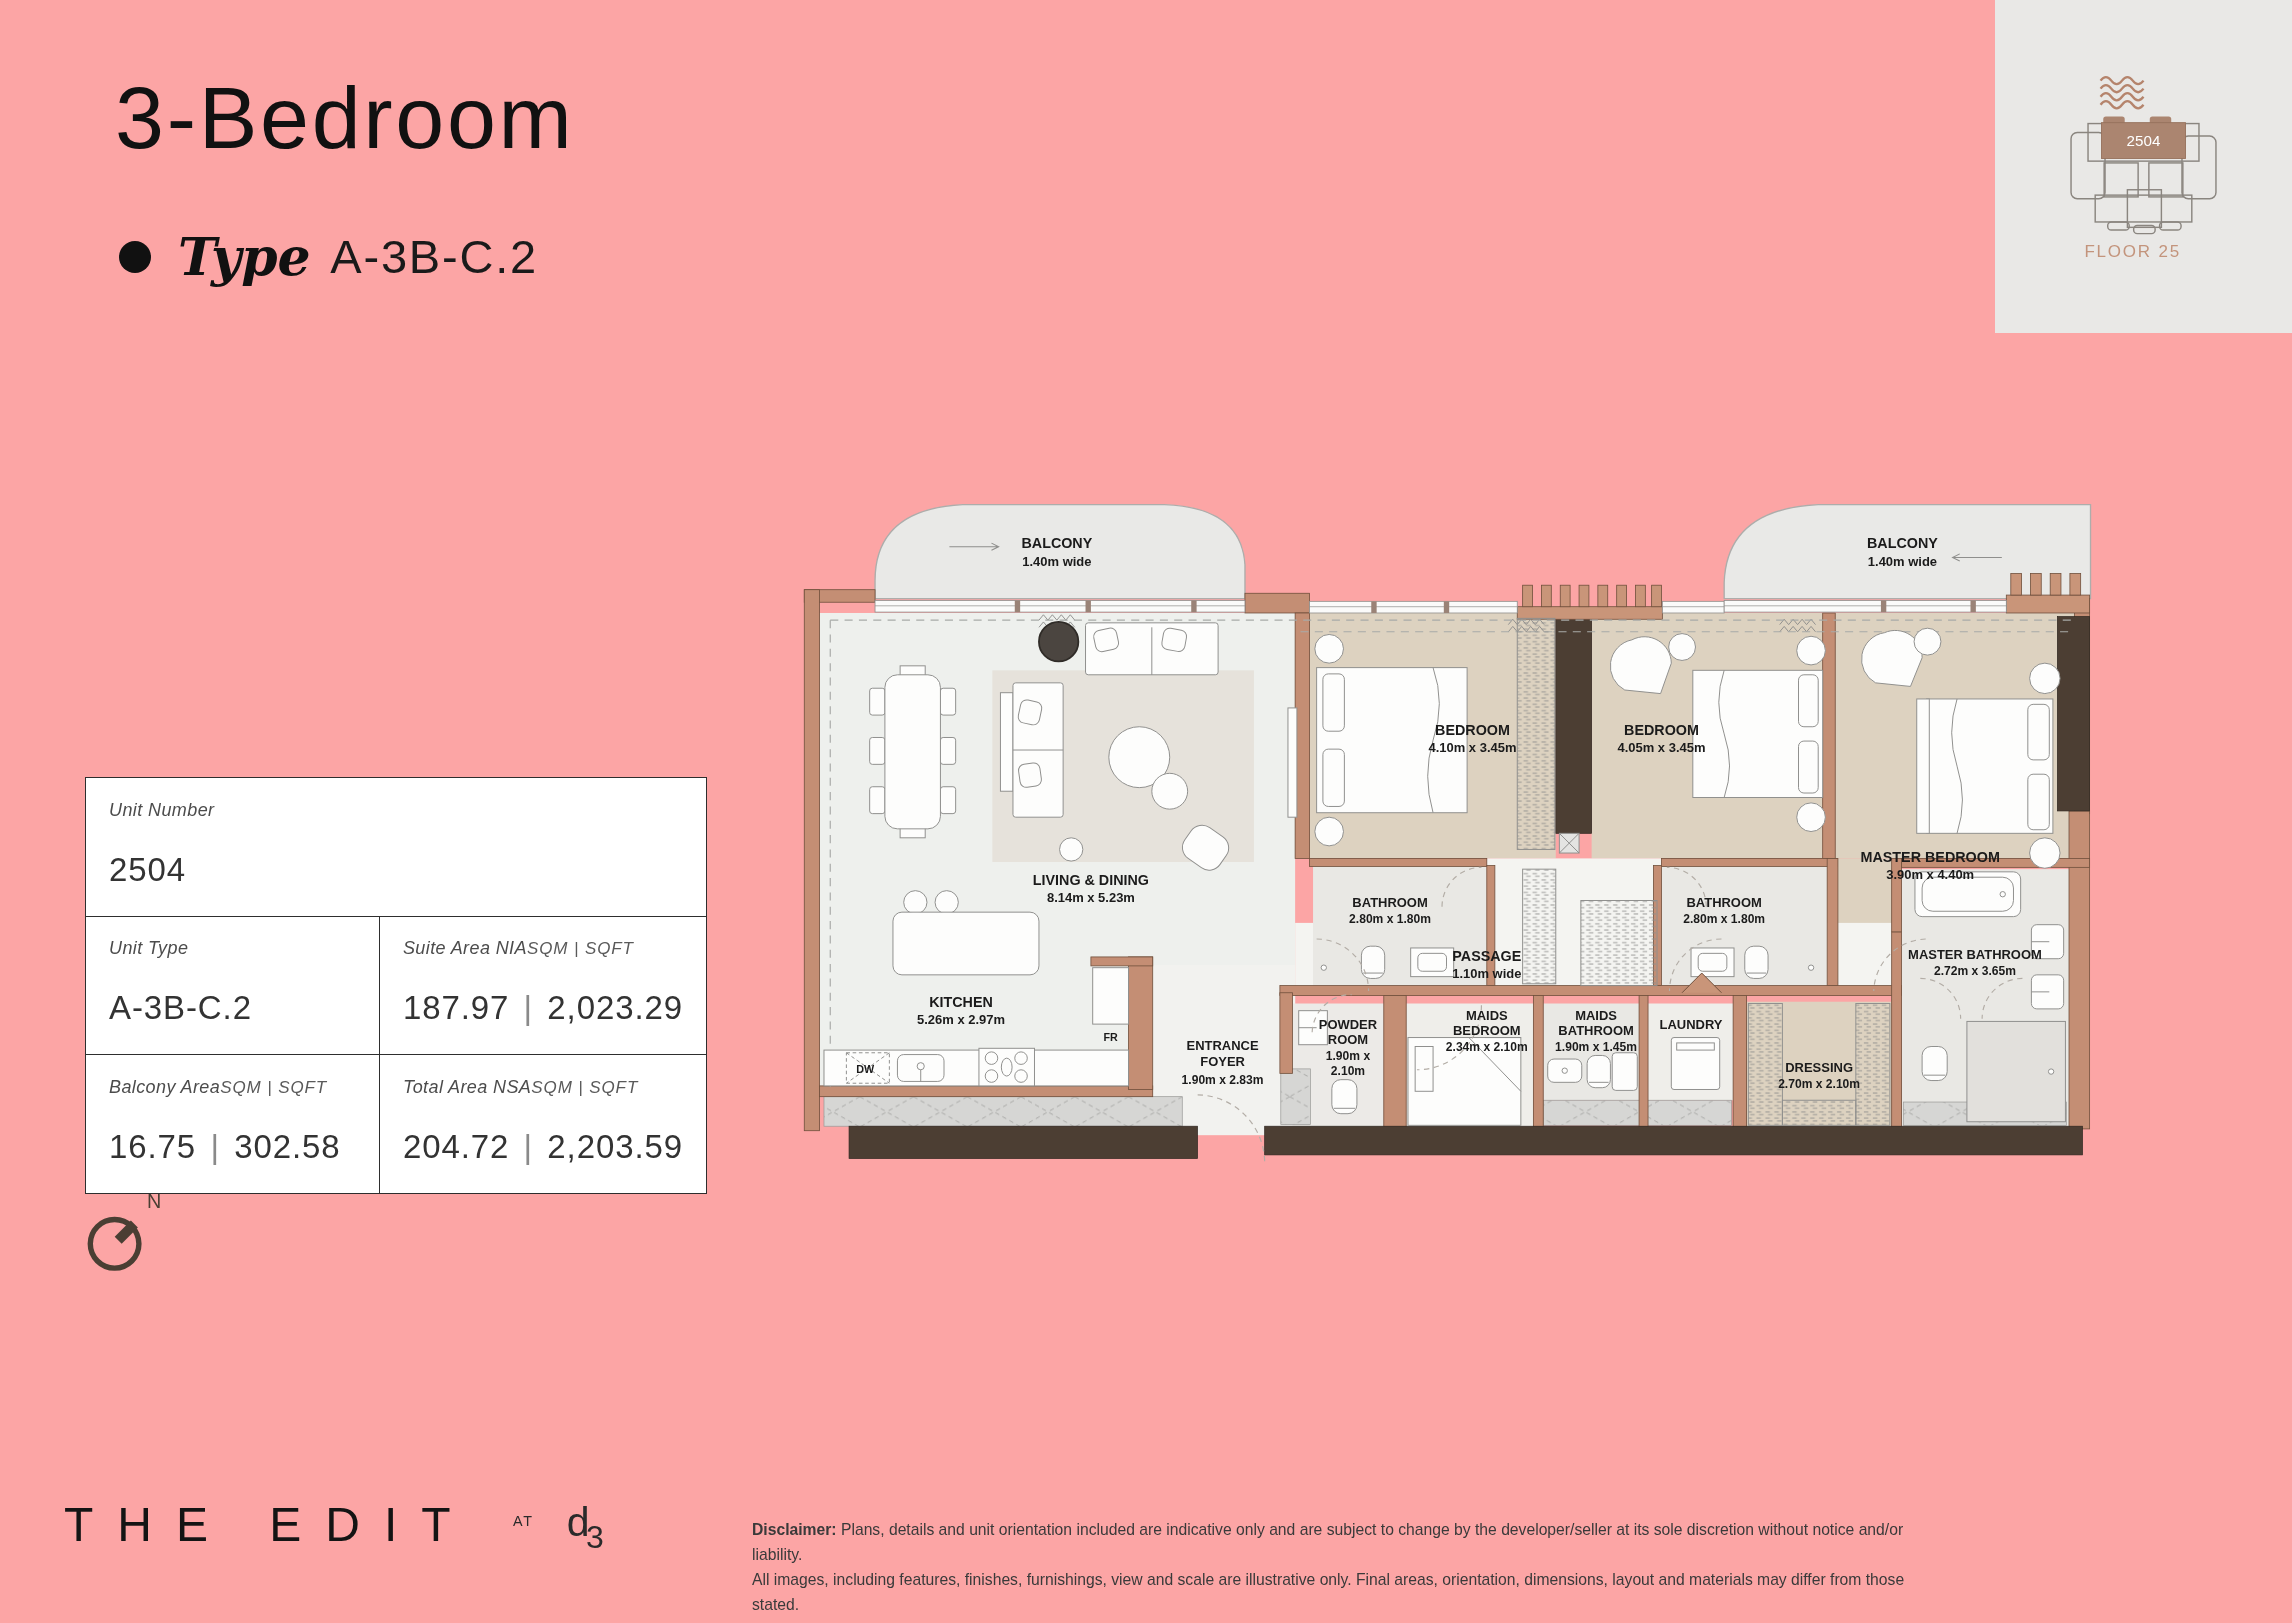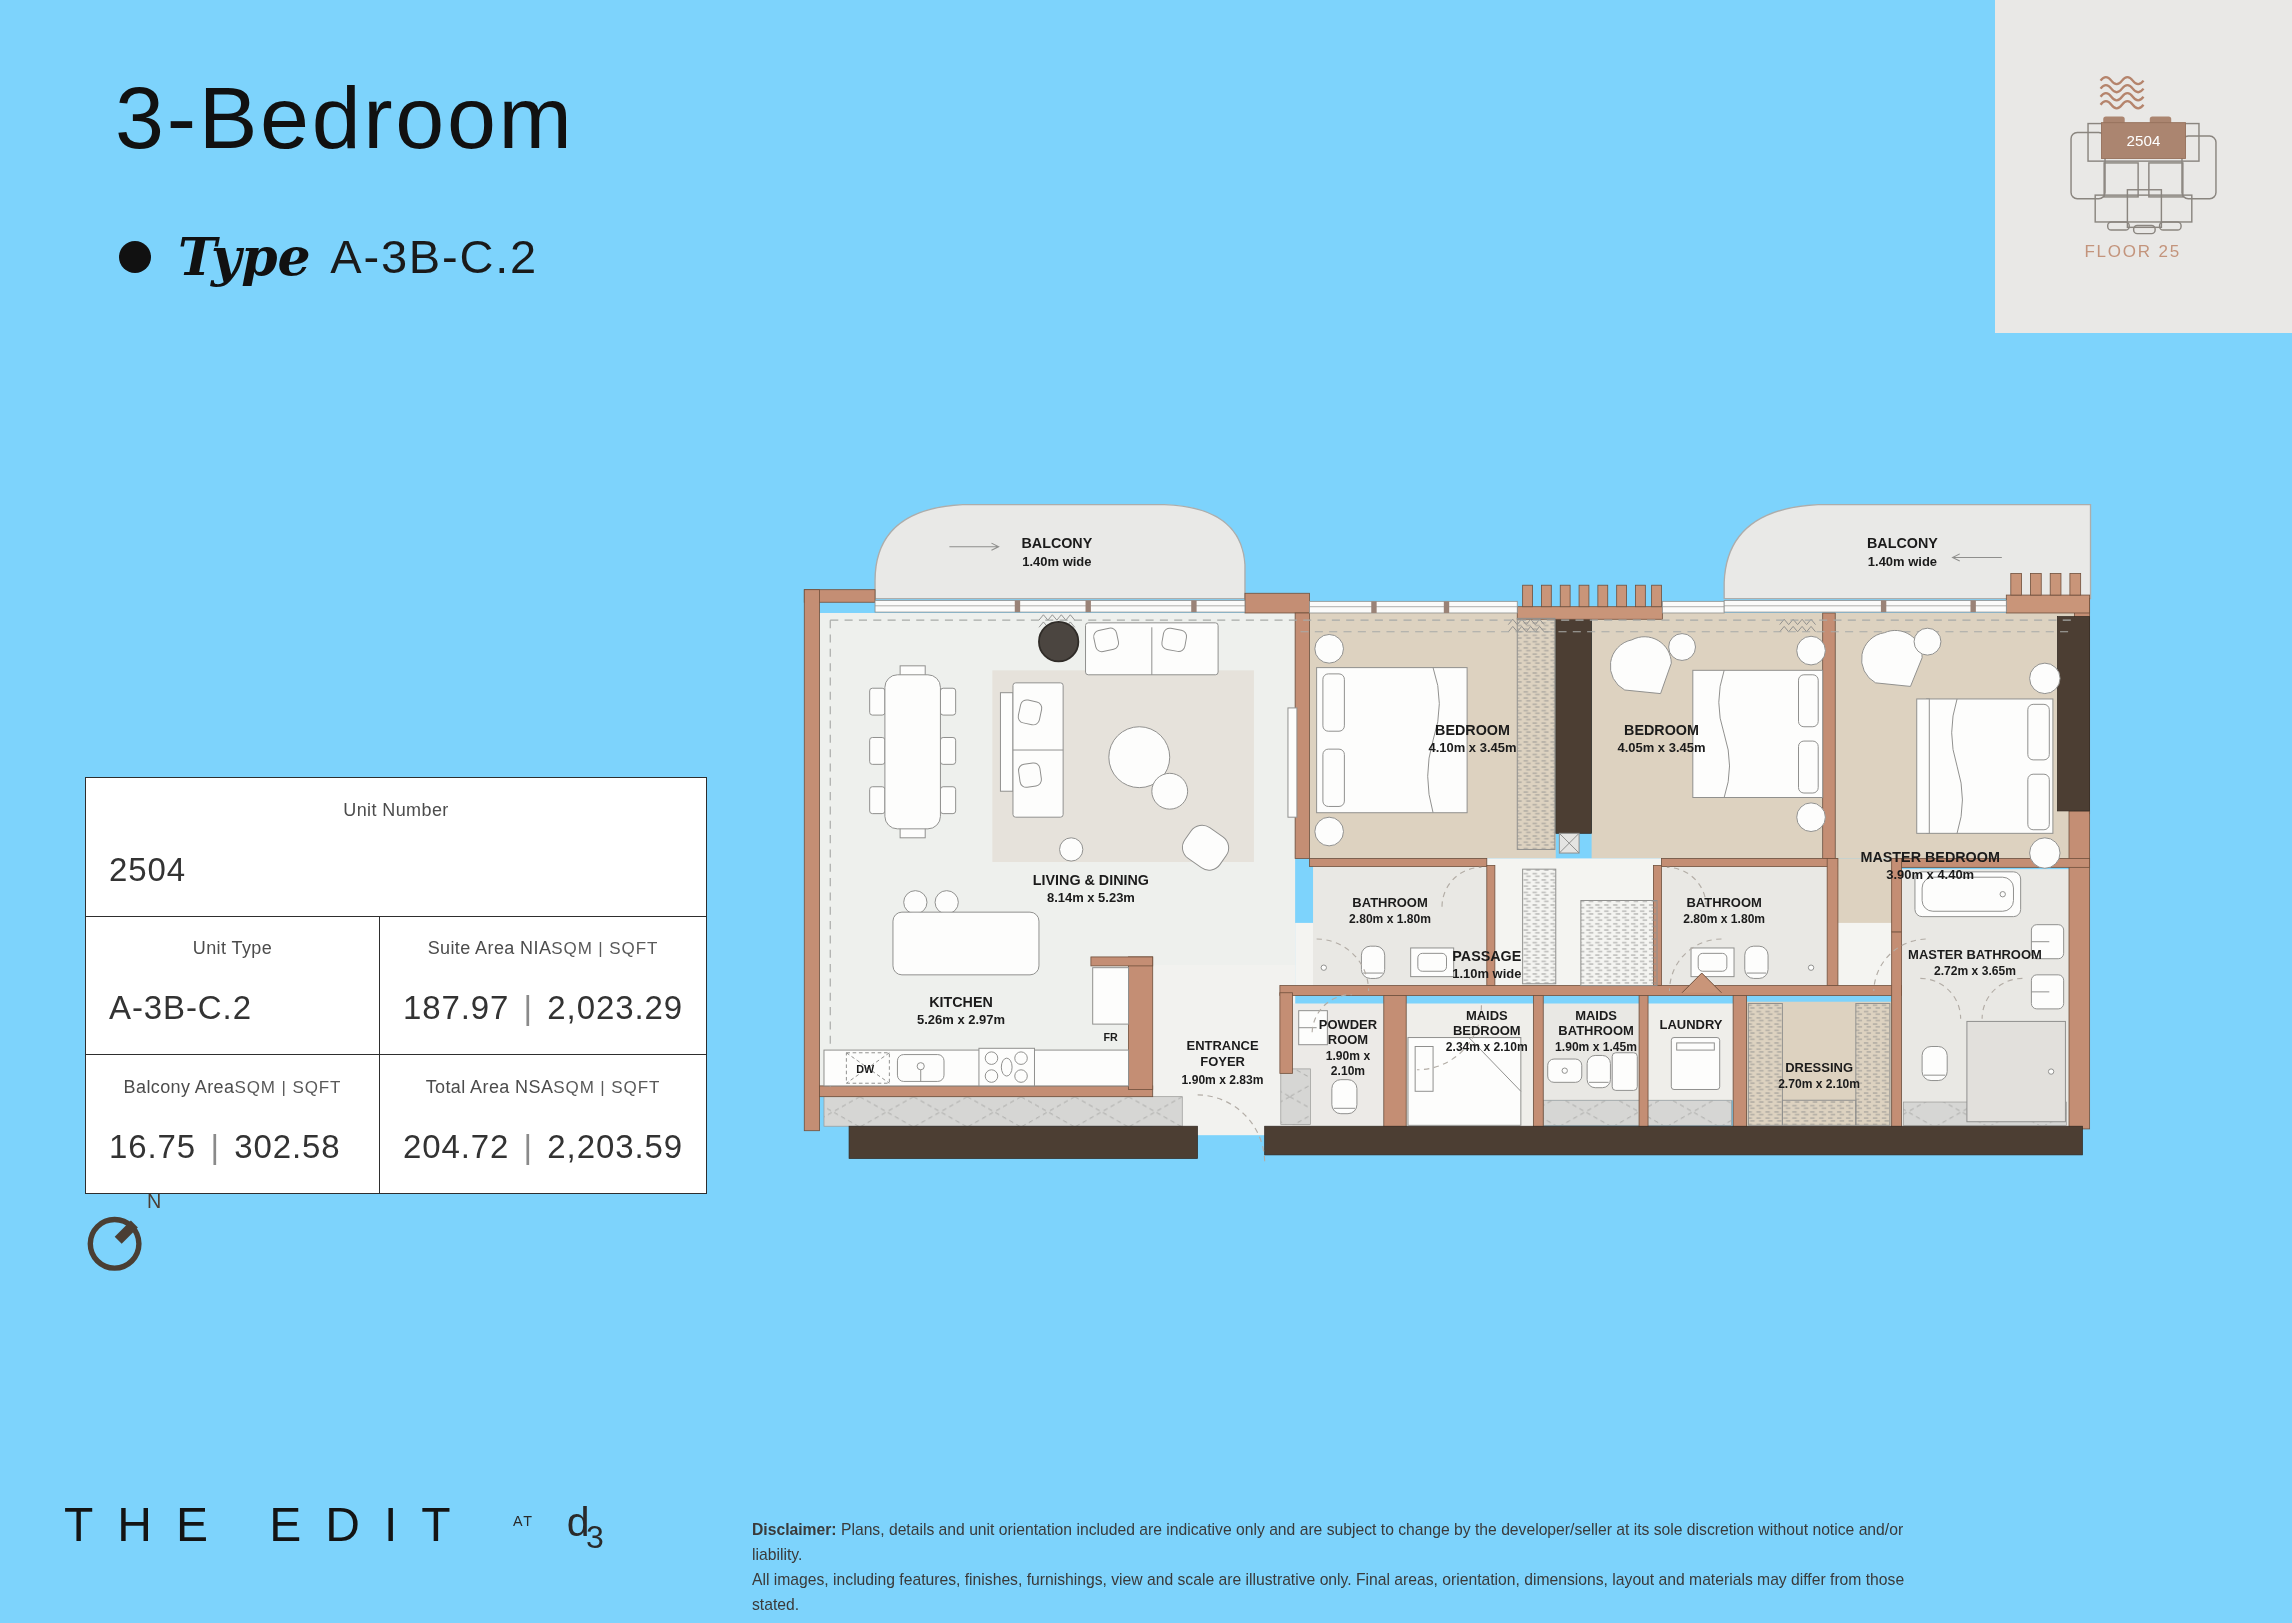--- a/index.html
+++ b/index.html
@@ -1,39 +1,39 @@
 <!DOCTYPE html>
 <html style="font-size:14.3px"><head>
 <meta charset="utf-8">
 <style>
   * { margin:0; padding:0; box-sizing:border-box; }
   body { background:#888; font-family:"Liberation Sans", sans-serif; }
-  .page { position:relative; width:2293px; height:1624px; background:#7dd3fc; overflow:hidden; }
+  .page { position:relative; width:2293px; height:1624px; background:#fca5a5; overflow:hidden; }
 
   
   .hdr-title { position:absolute; left:115px; top:67px; font-size:88px; font-weight:300;
                letter-spacing:2.7px; color:#111; font-family:"Liberation Sans",sans-serif; }
   .hdr-sub { position:absolute; left:119px; top:218px; display:flex; align-items:center;margin-top:8px; }
   .hdr-bullet { width:32px; height:32px; border-radius:50%; background:#111; margin-right:27px; }
   .hdr-script { font-family:"DejaVu Serif", serif; font-style:italic; font-weight:bold;
                 font-size:52px; color:#111; margin-right:19.7px; }
   .hdr-type { font-size:47px; font-weight:300; letter-spacing:1.8px; color:#1a1a1a; }
 
   
   .locator { position:absolute; left:1995px; top:0; width:297px; height:333px; background:#e9e8e6; }
 
   
   .info-table { position:absolute; left:85px; top:777px; width:622px; border:1.8px solid #2e2e2e;
                 background:#fff; color:#2e2e2e; }
   .it-row { display:flex; border-top:1.8px solid #2e2e2e; }
   .it-row:first-child { border-top:none; }
   .it-cell { flex:1; padding:21.5px 23px 27px 23px; min-height:126px; }
   .it-cell + .it-cell { border-left:1.8px solid #2e2e2e; }
-  .it-head { display:flex; justify-content:center; align-items:baseline;
-             font-size:18px; font-weight:300; color:#4c4c4c; letter-spacing:0.4px; }
+  .it-head { display:flex; justify-content:flex-start; align-items:baseline;
+             font-size:18px; font-weight:300; color:#4c4c4c; letter-spacing:0.4px;font-style:italic; }
   .it-units { font-size:17px; color:#5a5a5a; letter-spacing:0.9px; }
   .it-val { margin-top:30px; font-size:33px; font-weight:300; color:#333; letter-spacing:0.9px; }
   .it-val .pipe { color:#8a8a8a; padding:0 14.3px; font-weight:300; }
 
   
   .compass { position:absolute; left:75px; top:1188px; }
 
   
   .plan { position:absolute; left:788px; top:484px; }
   .room-name { font:bold 16px "Liberation Sans",sans-serif; fill:#1b1b1b; text-anchor:middle; }

